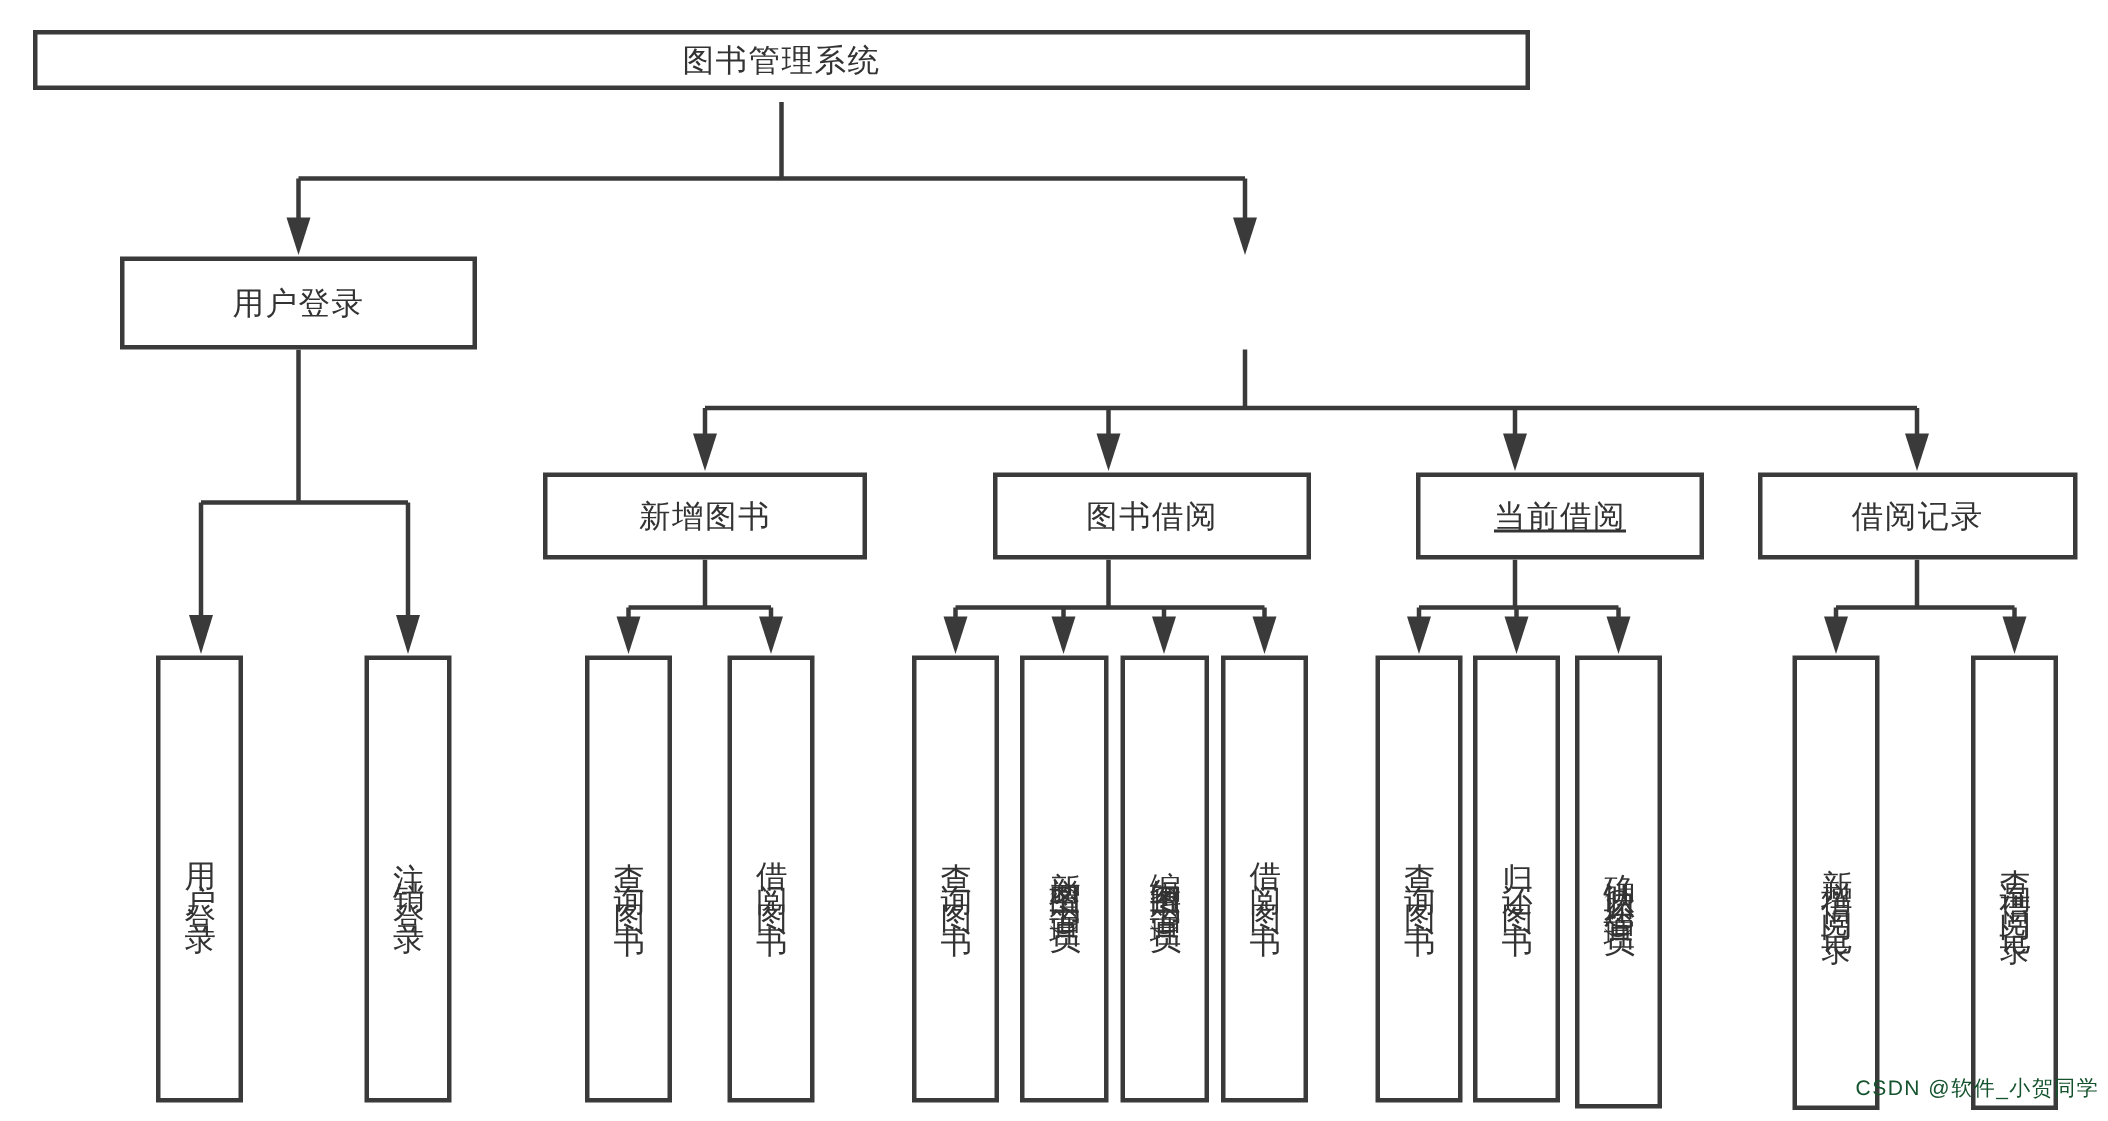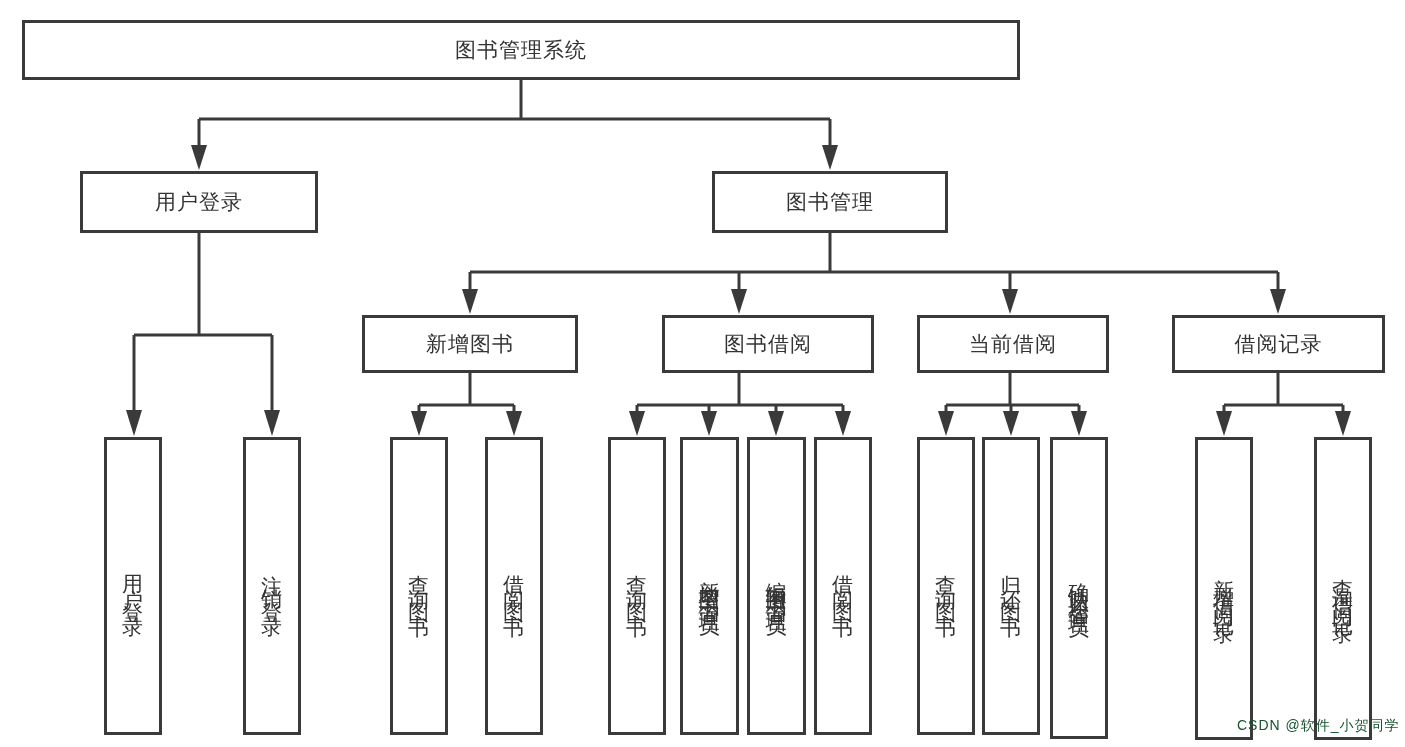--- a/index.html
+++ b/index.html
@@ -7,28 +7,28 @@
   #canvas{position:relative;width:1405px;height:747px;background:#ffffff;overflow:hidden;}
   #connectors{position:absolute;left:0;top:0;width:1405px;height:747px;z-index:0;}
   .box{position:absolute;box-sizing:border-box;border:3px solid #3a3a3a;background:#ffffff;
        display:flex;align-items:center;justify-content:center;color:#333333;z-index:1;}
   .hlabel{font-size:21px;letter-spacing:1px;white-space:nowrap;}
   .vlabel{writing-mode:vertical-rl;text-orientation:mixed;font-size:21px;letter-spacing:14px;
           line-height:1;white-space:nowrap;}
   .vlabel.ls-mid{letter-spacing:9px;}
   .vlabel.ls-long{letter-spacing:5px;}
   
-  #n-root{left:22px;top:20px;width:998px;height:60px;}
+  #n-root{left:22px;top:20px;width:998px;height:40px;}
   
   #n-user-login{left:80px;top:171px;width:238px;height:62px;}
   #n-book-mgmt{left:712px;top:171px;width:236px;height:62px;}
   
   #n-new-book{left:362px;top:315px;width:216px;height:58px;}
   #n-book-borrow{left:662px;top:315px;width:212px;height:58px;}
-  #n-current-borrow{left:917px;top:315px;width:192px;height:58px;}
+  #n-current-borrow{left:944px;top:315px;width:192px;height:58px;text-decoration:underline;}
   #n-borrow-records{left:1172px;top:315px;width:213px;height:58px;}
   
   .leaf{top:437px;height:298px;width:58px;}
   #l-a1{left:104px;}  #l-a2{left:243px;}
   #l-b1{left:390px;}  #l-b2{left:485px;}
   #l-c1{left:608px;}  #l-c2{left:680px;width:59px;}  #l-c3{left:747px;width:59px;}  #l-c4{left:814px;}
   #l-d1{left:917px;}  #l-d2{left:982px;}  #l-d3{left:1050px;height:302px;}
   #l-e1{left:1195px;height:303px;}  #l-e2{left:1314px;height:303px;}
   #watermark{position:absolute;left:1237px;top:717px;z-index:2;font-size:14px;
              color:#14532d;letter-spacing:1px;white-space:nowrap;}
@@ -102,23 +102,20 @@
     <polygon class="ahead" points="1335,411 1351,411 1343,436"></polygon>
   </svg>
 
   <div class="box" id="n-root">
     <span class="hlabel">图书管理系统</span>
   </div>
 
   <div class="box" id="n-user-login">
     <span class="hlabel">用户登录</span>
   </div>
-  <div class="box" id="n-book-mgmt">
-    <span class="hlabel">图书管理</span>
-  </div>
 
   <div class="box" id="n-new-book">
     <span class="hlabel">新增图书</span>
   </div>
   <div class="box" id="n-book-borrow">
     <span class="hlabel">图书借阅</span>
   </div>
   <div class="box" id="n-current-borrow">
     <span class="hlabel">当前借阅</span>
   </div>

